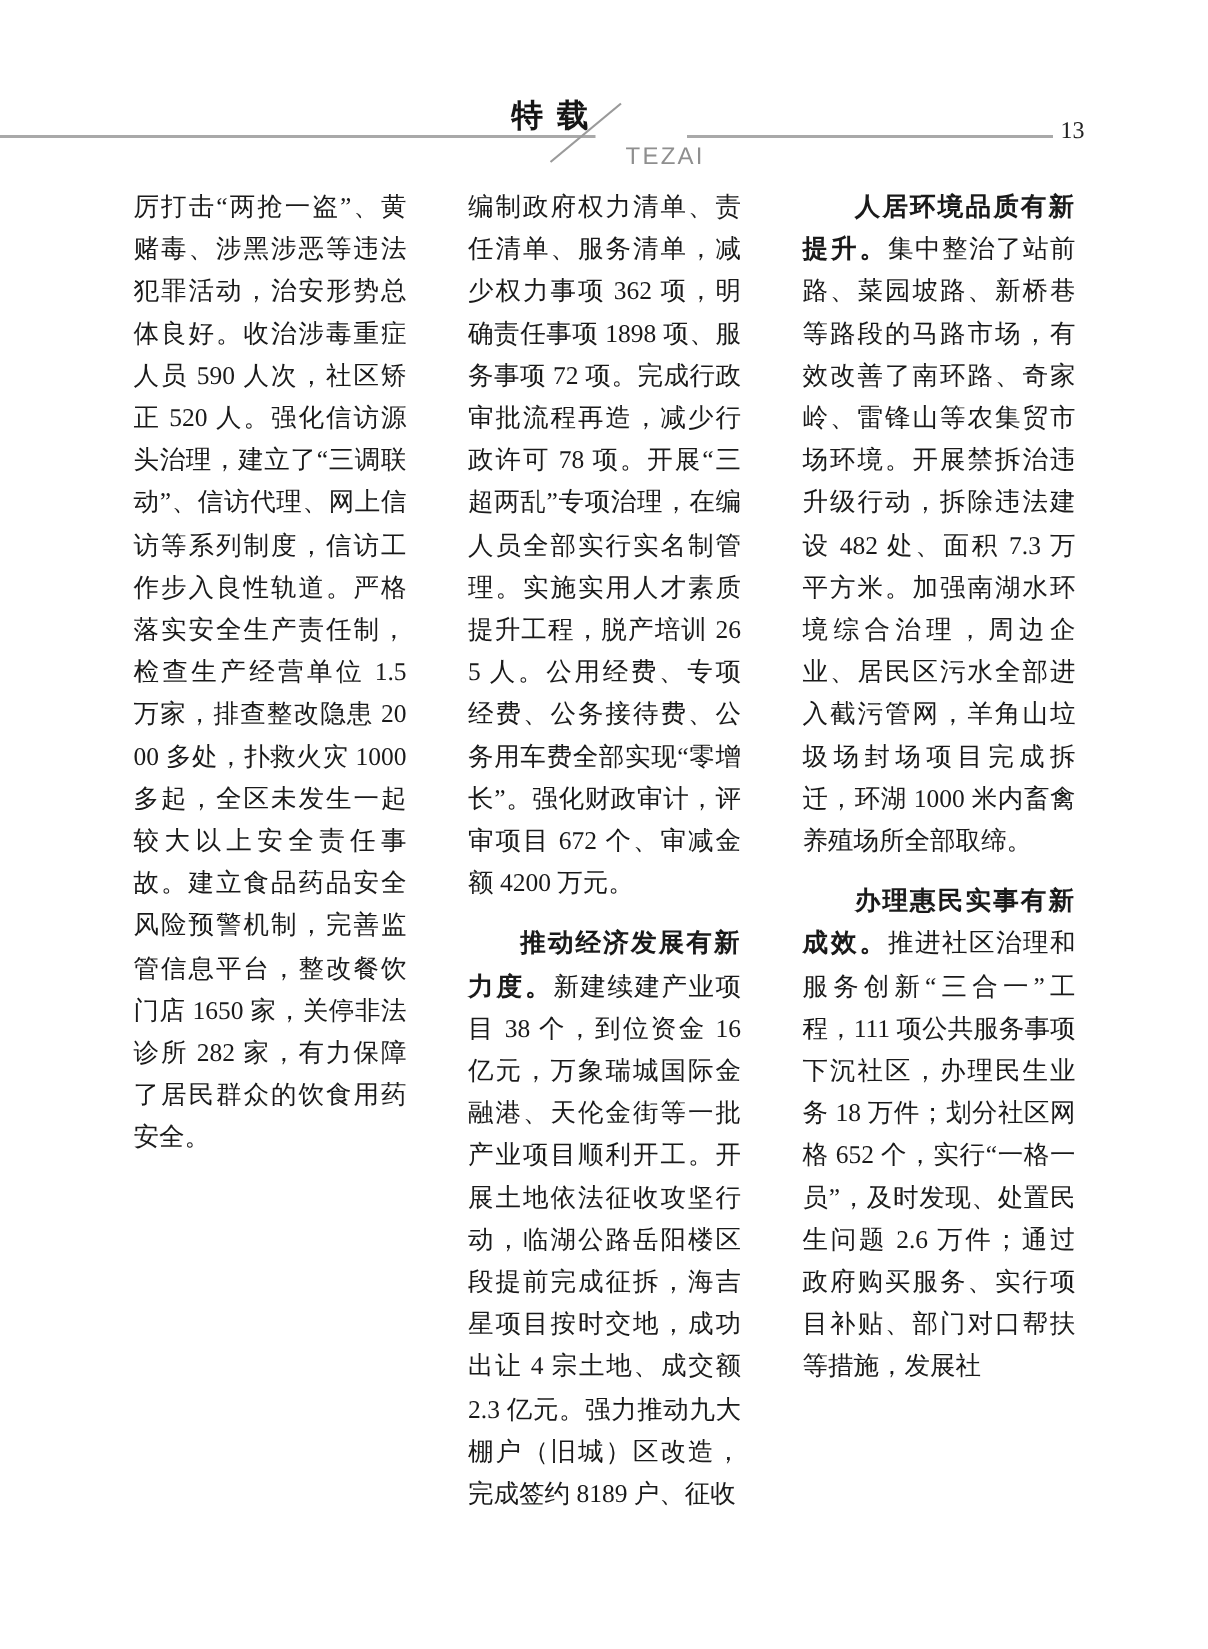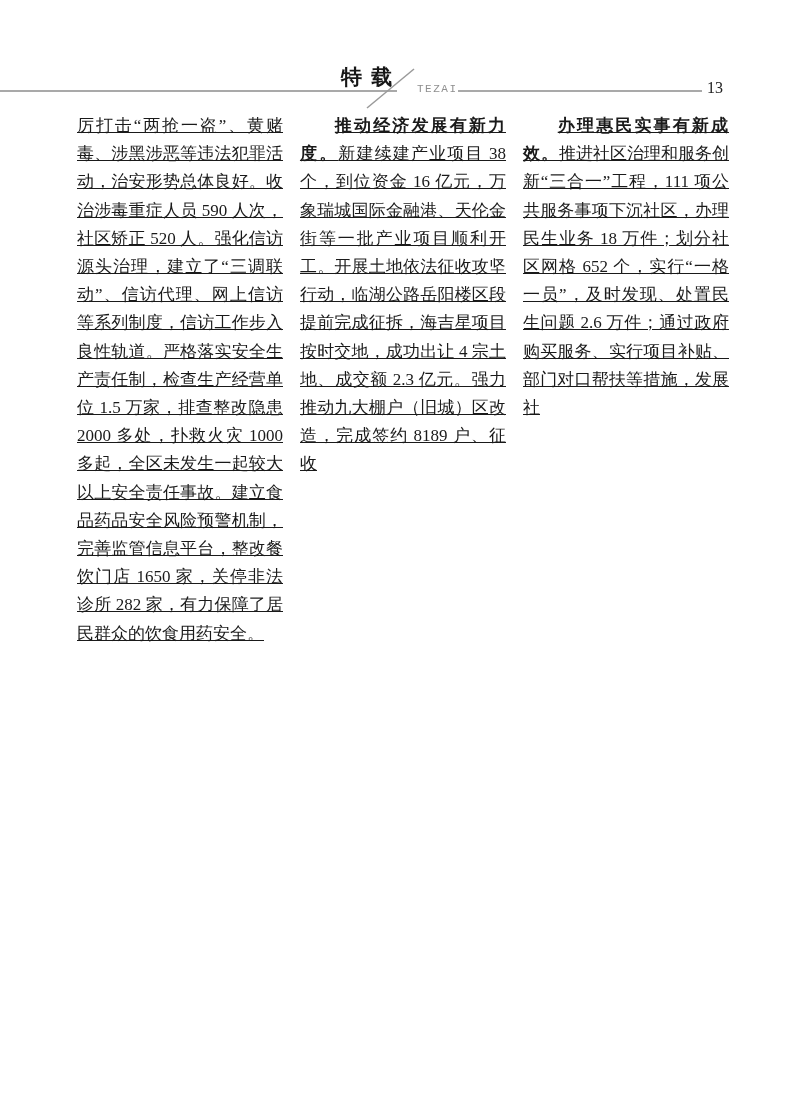--- a/index.html
+++ b/index.html
@@ -22,42 +22,42 @@
   .rule{position:absolute;height:1.5px;background:var(--rule);}
   .rule-left{left:0;top:90px;width:397px;}
   .rule-right{left:458px;top:90px;width:244px;}
   .section-title{
     position:absolute;left:341px;top:63px;
     font-size:21px;font-weight:bold;letter-spacing:2px;
     color:#161616;white-space:nowrap;
   }
   .diag{position:absolute;left:360px;top:58px;width:62px;height:56px;}
   .tezai{
-    position:absolute;left:417px;top:83px;
-    font-family:Liberation Mono, monospace;
-    font-size:11px;letter-spacing:1.5px;color:var(--muted);
+    position:absolute;left:417px;top:96px;
+    font-family:Liberation Sans, sans-serif;
+    font-size:16px;letter-spacing:1.5px;color:var(--muted);
   }
   .page-number{
     position:absolute;left:707px;top:79px;
     font-size:16px;color:#222222;
   }
   
   .columns{
     position:absolute;left:77px;top:112px;width:652px;
     display:flex;gap:17px;
   }
   .column{
     width:206px;flex:0 0 206px;
     font-size:17px;line-height:28.2px;
     text-align:justify;
     text-justify:inter-ideograph;
     word-break:break-all;
     overflow-wrap:anywhere;
   }
-  .block{margin:0;padding:0;text-decoration:underline;}
+  .block{margin:12px;padding:0;}
   .block.indent{text-indent:2.05em;}
   .lead{
     font-weight:bold;
     letter-spacing:1px;
   }
 </style>
 </head>
 <body>
 
 <div class="page">
@@ -71,20 +71,22 @@
     <div class="tezai">TEZAI</div>
     <div class="rule rule-right"></div>
     <div class="page-number">13</div>
   </header>
 
   <main class="columns">
       <div class="column">
         <p class="block continuation">厉打击“两抢一盗”、黄赌毒、涉黑涉恶等违法犯罪活动，治安形势总体良好。收治涉毒重症人员 590 人次，社区矫正 520 人。强化信访源头治理，建立了“三调联动”、信访代理、网上信访等系列制度，信访工作步入良性轨道。严格落实安全生产责任制，检查生产经营单位 1.5 万家，排查整改隐患 2000 多处，扑救火灾 1000 多起，全区未发生一起较大以上安全责任事故。建立食品药品安全风险预警机制，完善监管信息平台，整改餐饮门店 1650 家，关停非法诊所 282 家，有力保障了居民群众的饮食用药安全。</p>
       </div>
       <div class="column">
+        <p class="block continuation">编制政府权力清单、责任清单、服务清单，减少权力事项 362 项，明确责任事项 1898 项、服务事项 72 项。完成行政审批流程再造，减少行政许可 78 项。开展“三超两乱”专项治理，在编人员全部实行实名制管理。实施实用人才素质提升工程，脱产培训 265 人。公用经费、专项经费、公务接待费、公务用车费全部实现“零增长”。强化财政审计，评审项目 672 个、审减金额 4200 万元。</p>
         <p class="block indent"><span class="lead">推动经济发展有新力度。</span>新建续建产业项目 38 个，到位资金 16 亿元，万象瑞城国际金融港、天伦金街等一批产业项目顺利开工。开展土地依法征收攻坚行动，临湖公路岳阳楼区段提前完成征拆，海吉星项目按时交地，成功出让 4 宗土地、成交额 2.3 亿元。强力推动九大棚户（旧城）区改造，完成签约 8189 户、征收</p>
       </div>
       <div class="column">
+        <p class="block indent"><span class="lead">人居环境品质有新提升。</span>集中整治了站前路、菜园坡路、新桥巷等路段的马路市场，有效改善了南环路、奇家岭、雷锋山等农集贸市场环境。开展禁拆治违升级行动，拆除违法建设 482 处、面积 7.3 万平方米。加强南湖水环境综合治理，周边企业、居民区污水全部进入截污管网，羊角山垃圾场封场项目完成拆迁，环湖 1000 米内畜禽养殖场所全部取缔。</p>
         <p class="block indent"><span class="lead">办理惠民实事有新成效。</span>推进社区治理和服务创新“三合一”工程，111 项公共服务事项下沉社区，办理民生业务 18 万件；划分社区网格 652 个，实行“一格一员”，及时发现、处置民生问题 2.6 万件；通过政府购买服务、实行项目补贴、部门对口帮扶等措施，发展社</p>
       </div>
     </main>
 
 </div>
 
 </body></html>

